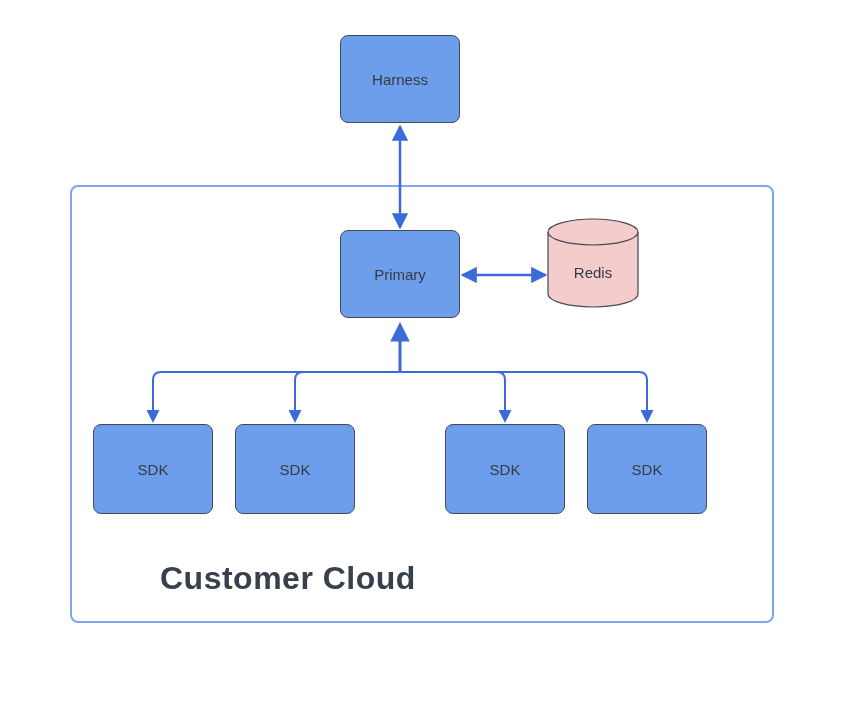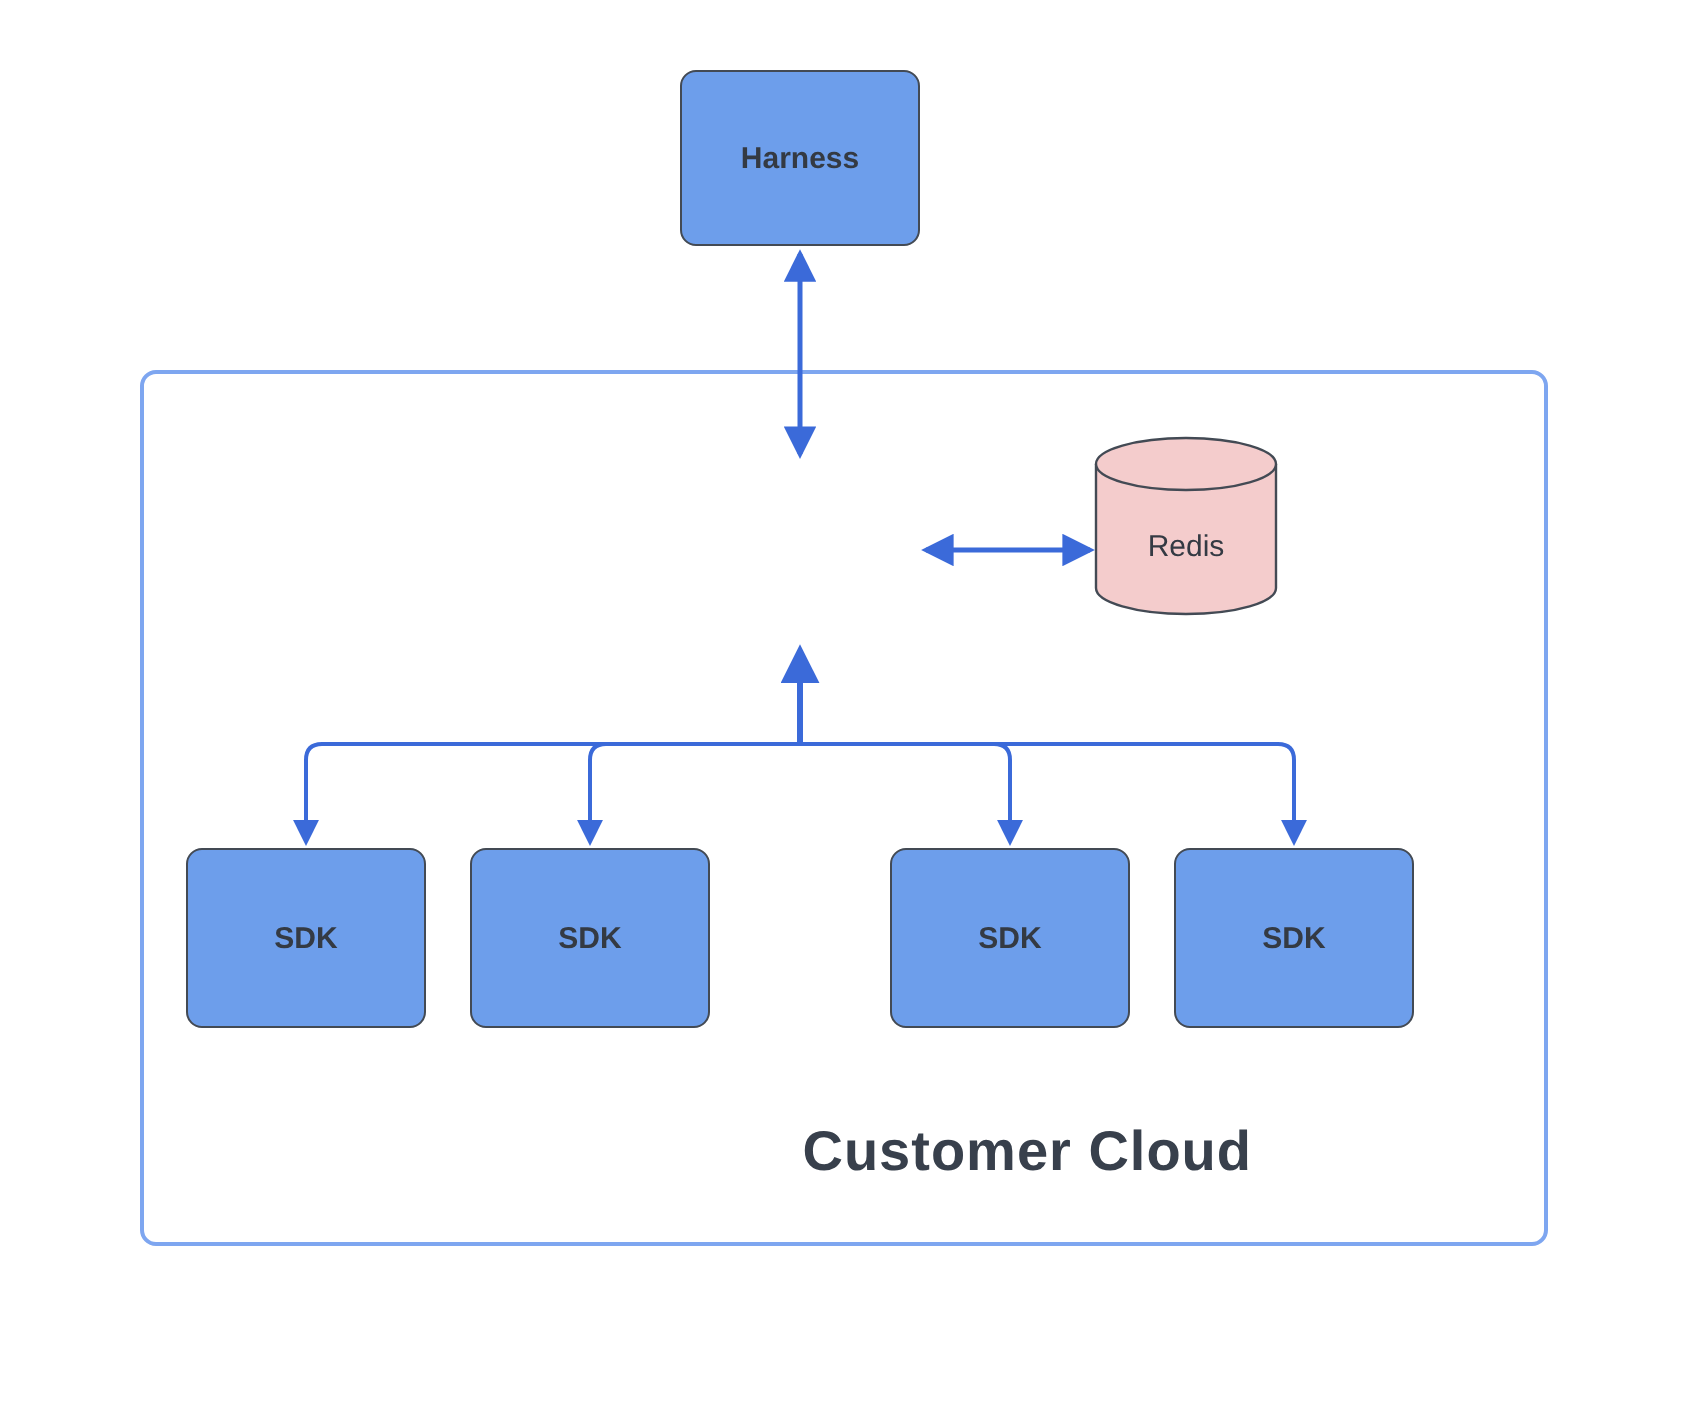--- a/index.html
+++ b/index.html
@@ -20,42 +20,42 @@
     box-sizing: border-box;
     background: #6d9eeb;
     border: 1px solid #434a54;
     border-radius: 8px;
     display: flex;
     align-items: center;
     justify-content: center;
     color: #343a43;
     font-size: 15px;
   }
-  .node.bold { font-weight: bold; }
+  .node.bold { font-weight: normal; }
   #harness  { left: 340px; top: 35px;  width: 120px; height: 88px; }
   #primary  { left: 340px; top: 230px; width: 120px; height: 88px; }
   #sdk1 { left: 93px;  top: 424px; width: 120px; height: 90px; }
   #sdk2 { left: 235px; top: 424px; width: 120px; height: 90px; }
   #sdk3 { left: 445px; top: 424px; width: 120px; height: 90px; }
   #sdk4 { left: 587px; top: 424px; width: 120px; height: 90px; }
   .container-zone {
     position: absolute;
     left: 70px; top: 185px;
     width: 704px; height: 438px;
     box-sizing: border-box;
     border: 2px solid #7ea6f0;
     border-radius: 8px;
     background: transparent;
   }
   .container-label {
     position: absolute;
     left: 160px; top: 560px;
     width: 466px;
-    text-align: right;
-    font-size: 28px;
+    text-align: left;
+    font-size: 32px;
     font-weight: bold;
     color: #38404c;
     letter-spacing: 0.5px;
   }
   .edges {
     position: absolute;
     left: 0; top: 0;
     width: 841px; height: 703px;
     pointer-events: none;
   }
@@ -93,20 +93,23 @@
     <path d="M400 372 L161 372 Q153 372 153 380 L153 421" fill="none" stroke-width="2" stroke-linejoin="round" marker-end="url(#ah)" stroke="#3b6ad9"></path>
     <path d="M400 372 L303 372 Q295 372 295 380 L295 421" fill="none" stroke-width="2" stroke-linejoin="round" marker-end="url(#ah)" stroke="#3b6ad9"></path>
     <path d="M400 372 L497 372 Q505 372 505 380 L505 421" fill="none" stroke-width="2" stroke-linejoin="round" marker-end="url(#ah)" stroke="#3b6ad9"></path>
     <path d="M400 372 L639 372 Q647 372 647 380 L647 421" fill="none" stroke-width="2" stroke-linejoin="round" marker-end="url(#ah)" stroke="#3b6ad9"></path>
   </svg>
 
   <div class="node bold" id="harness">
     <span>Harness</span>
   </div>
 
+  <div class="node" id="primary">
+    <span>Primary</span>
+  </div>
 
   <div class="redis-wrap">
     <svg width="92" height="90" viewBox="0 0 92 90">
       <path d="M1 14 L1 76 A45 13 0 0 0 91 76 L91 14" stroke-width="1.2" stroke="#434a54" fill="#f4cccc"></path>
       <ellipse cx="46" cy="14" rx="45" ry="13" stroke-width="1.2" stroke="#434a54" fill="#f4cccc"></ellipse>
       <text x="46" y="60" text-anchor="middle">Redis</text>
     </svg>
   </div>
 
   <div class="node bold" id="sdk1">

